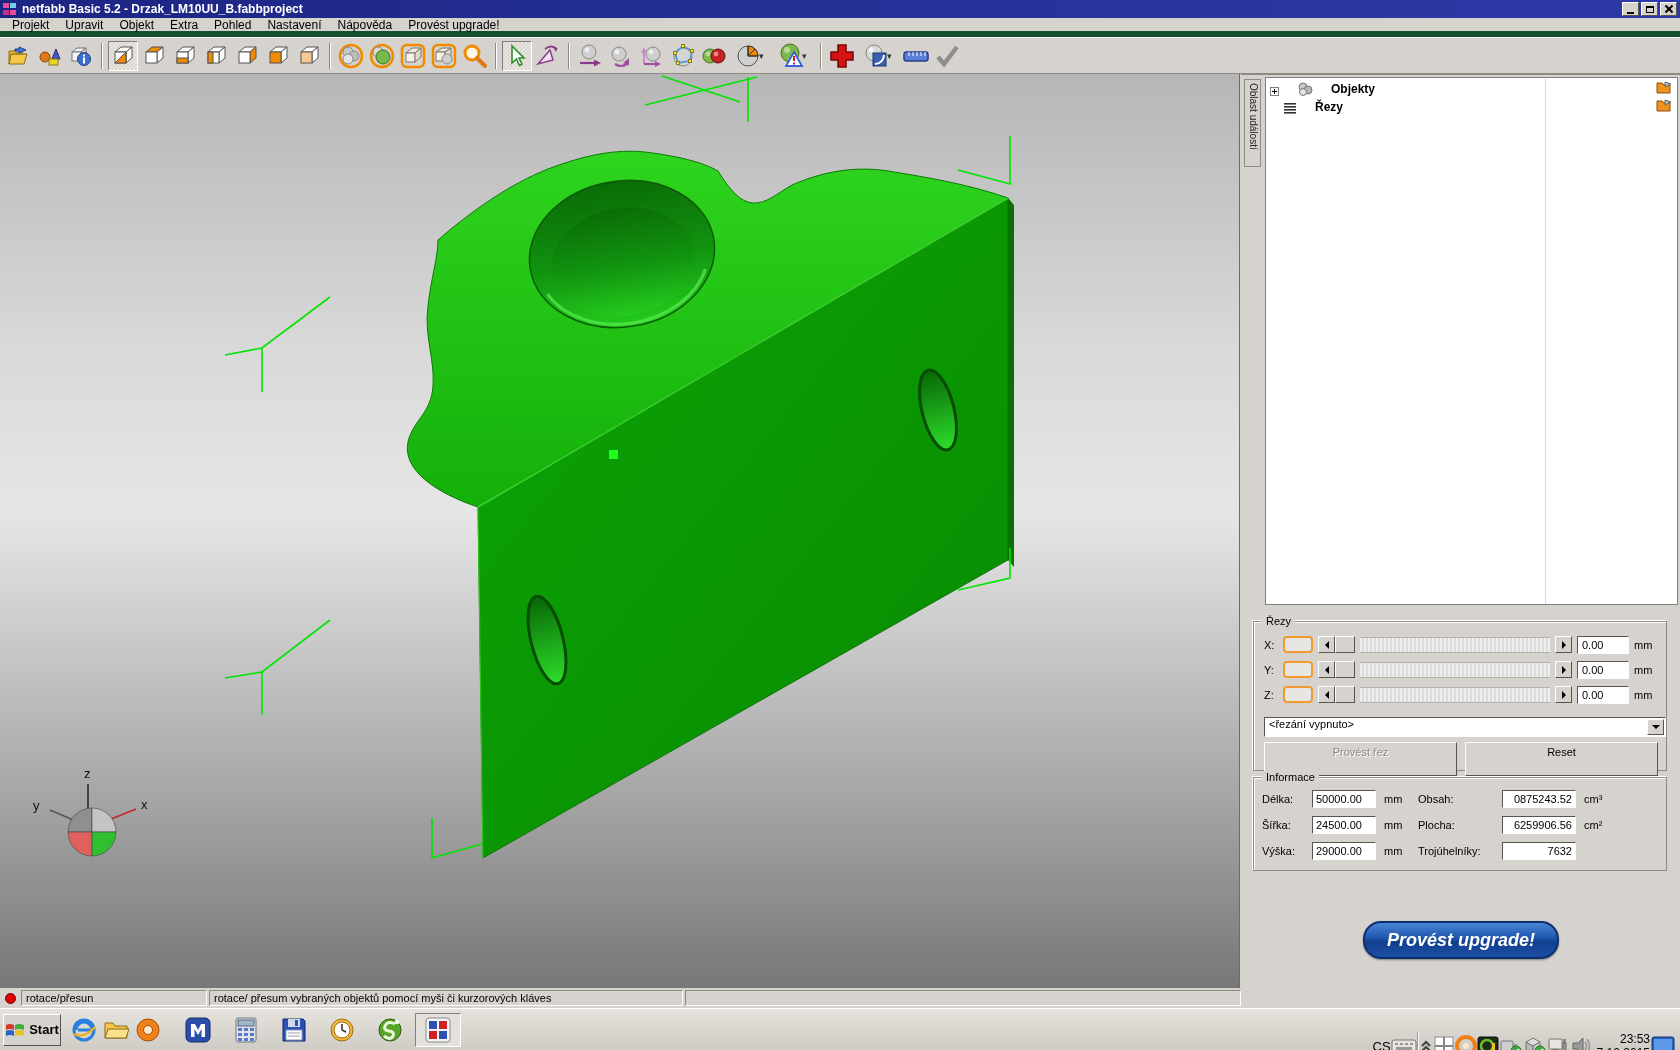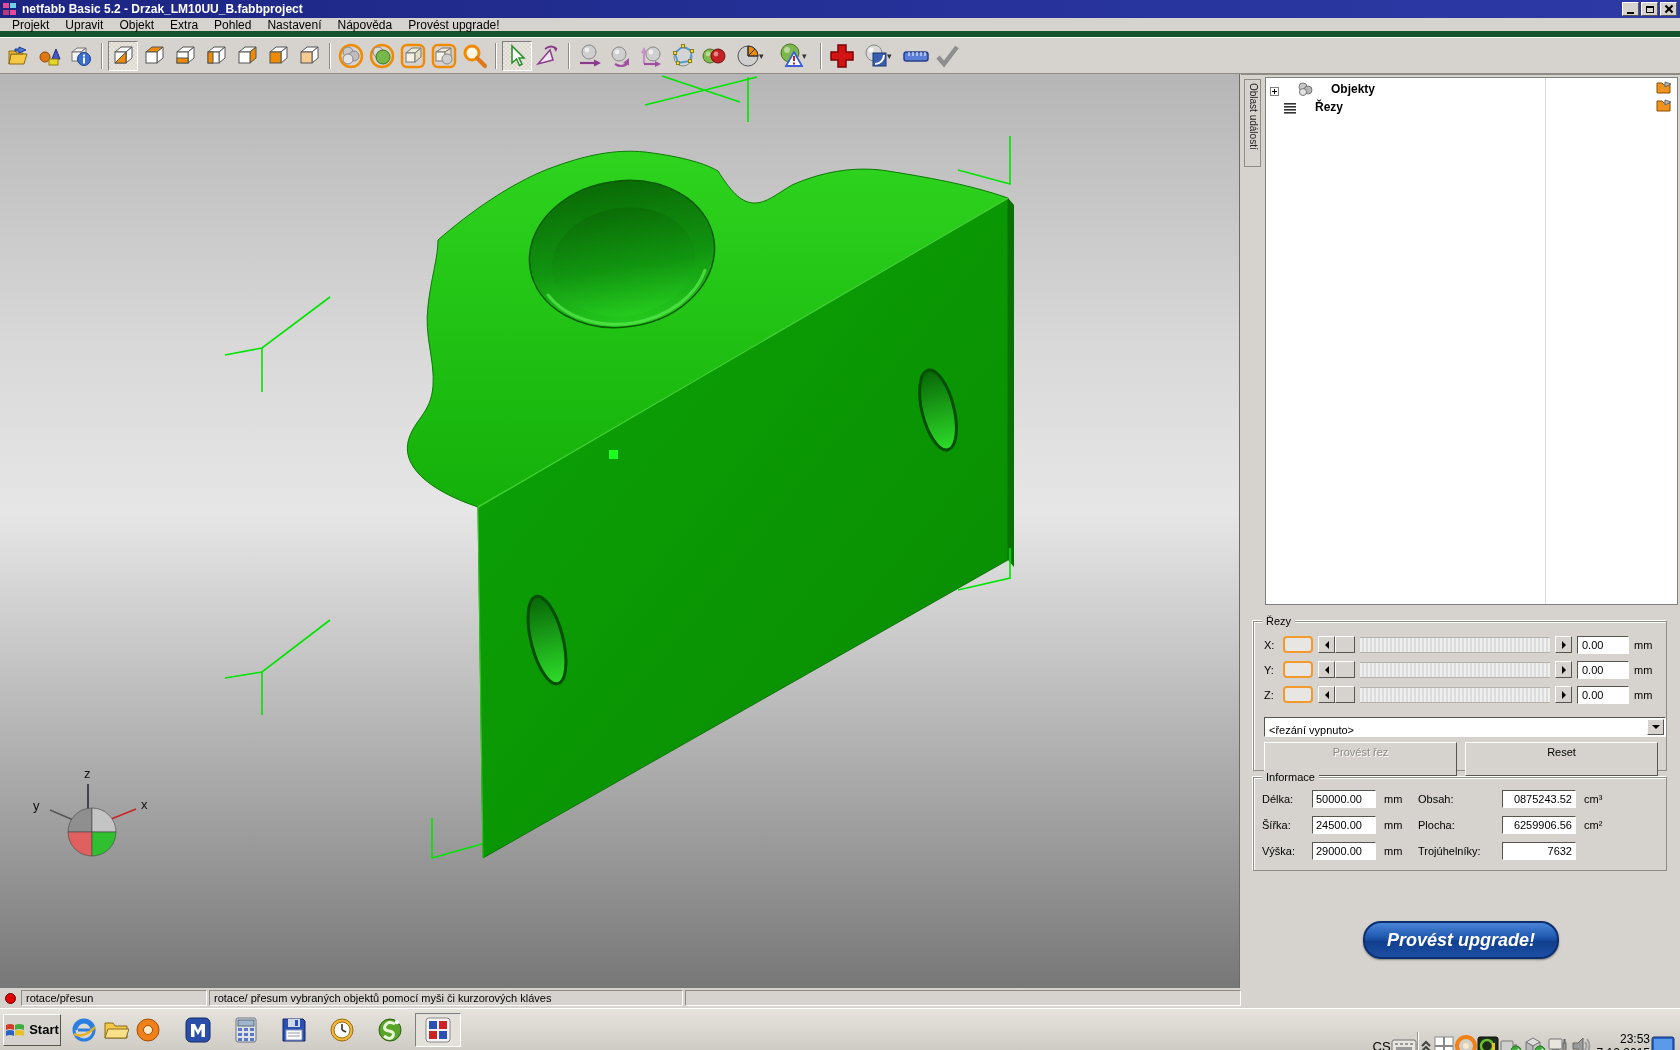--- a/index.html
+++ b/index.html
@@ -56,21 +56,21 @@
   .axis-label { width:14px; }
   .orange-btn { width:30px; height:17px; background:#e8e6e2; border:2px solid #f29a2e; border-radius:4px; }
   .scroll-btn { width:17px; height:17px; background:#d6d3ce; border:1px solid; border-color:#fff #58554e #58554e #fff; display:flex; align-items:center; justify-content:center; }
   .tri-l { width:0; height:0; border:4px solid transparent; border-right-color:#000; margin-left:-4px; }
   .tri-r { width:0; height:0; border:4px solid transparent; border-left-color:#000; margin-right:-4px; }
   .slider-thumb { width:20px; height:17px; background:#d6d3ce; border:1px solid; border-color:#fff #58554e #58554e #fff; margin-left:-5px; }
   .slider-track { flex:1; height:16px; background:repeating-linear-gradient(90deg,#efefef 0 2px,#dcdcdc 2px 4px); border:1px solid #b5b2ab; border-right:none; border-left:none; }
   .val-field { width:52px; height:18px; background:#fff; border:1px solid; border-color:#58554e #fff #fff #58554e; padding:2px 4px; }
   .unit { width:22px; }
 
-  .combo { position:absolute; left:10px; top:95px; width:402px; height:20px; background:#fff; border:1px solid; border-color:#58554e #fff #fff #58554e; display:flex; align-items:flex-end; }
+  .combo { position:absolute; left:10px; top:95px; width:402px; height:20px; background:#fff; border:1px solid; border-color:#58554e #fff #fff #58554e; display:flex; align-items:flex-start; }
   .combo .combo-text { flex:1; padding:0 4px; }
   .combo .combo-btn { width:17px; height:16px; margin:1px; background:#d6d3ce; border:1px solid; border-color:#fff #58554e #58554e #fff; display:flex; align-items:center; justify-content:center; }
   .tri-d { width:0; height:0; border:4px solid transparent; border-top-color:#000; margin-top:4px; }
   .cut-buttons { position:absolute; left:10px; top:120px; width:394px; display:flex; gap:8px; }
   .btn { flex:1; height:34px; background:#d6d3ce; border:1px solid; border-color:#fff #58554e #58554e #fff; text-align:center; line-height:19px; font-size:11px; }
   .btn.disabled { color:#8e8b85; text-shadow:1px 1px 0 #fff; }
 
   .info-grid { position:absolute; left:8px; top:12px; right:6px; display:grid; grid-template-columns:42px 64px 26px 76px 74px 28px; column-gap:6px; row-gap:7px; align-items:center;gap:8px; }
   .info-field { height:18px; background:#fff; border:1px solid; border-color:#58554e #fff #fff #58554e; padding:2px 3px; overflow:hidden; white-space:nowrap; }
   .info-field.right { text-align:right; }

